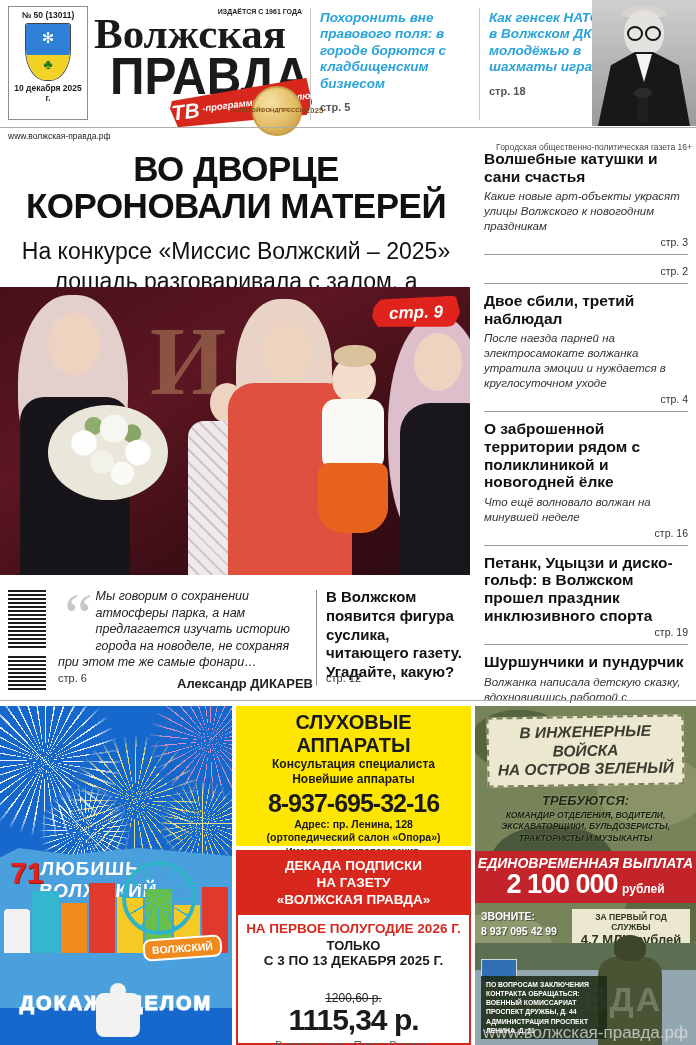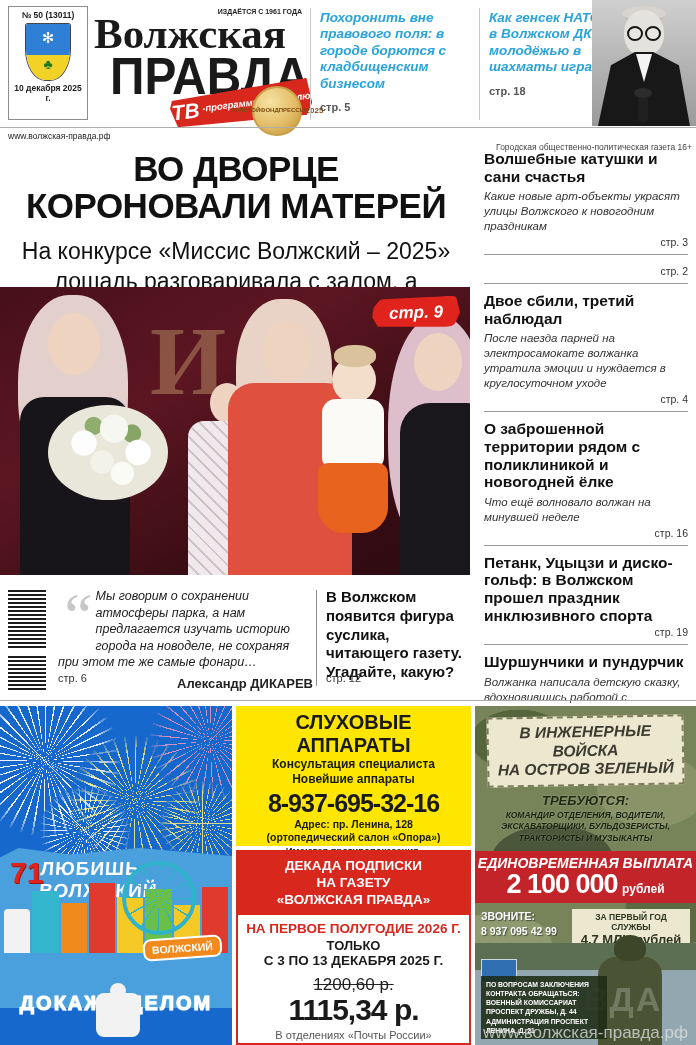--- a/index.html
+++ b/index.html
@@ -147,21 +147,21 @@
   .hear-warn{font-size:9.5px;font-weight:800;line-height:1.25;margin-top:2px;}
   .hear-cert{font-size:8px;margin-top:1px;}
 
   
   .subs{left:236px;top:850px;width:235px;height:195px;background:#fff;border:2px solid #d8281e;
         box-sizing:border-box;text-align:center;}
   .subs-head{background:#d8281e;color:#fff;font-weight:800;font-size:13.5px;line-height:1.25;padding:6px 4px;}
   .subs-red{color:#d8281e;font-weight:900;font-size:13.5px;margin-top:6px;}
   .subs-only{font-weight:900;font-size:13px;margin-top:2px;}
   .subs-dates{font-weight:900;font-size:13.5px;}
-  .subs-old{font-size:17px;color:#222;text-decoration:line-through;margin-top:7px;}
+  .subs-old{font-size:12px;color:#222;text-decoration:line-through;margin-top:23px;}
   .subs-new{font-size:30px;font-weight:900;letter-spacing:-1px;line-height:1;}
   .subs-where{font-size:11px;color:#555;margin-top:4px;}
 
   
   .army{left:475px;top:706px;width:221px;height:339px;overflow:hidden;color:#fff;
         background:radial-gradient(ellipse 80px 50px at 20% 10%,#55663e 0 60%,transparent 61%),
                    radial-gradient(ellipse 90px 60px at 80% 25%,#8a9368 0 60%,transparent 61%),
                    radial-gradient(ellipse 100px 55px at 35% 45%,#4a573a 0 60%,transparent 61%),
                    radial-gradient(ellipse 80px 60px at 90% 60%,#5c6a44 0 60%,transparent 61%),
                    radial-gradient(ellipse 90px 50px at 10% 70%,#8f9a70 0 60%,transparent 61%),

